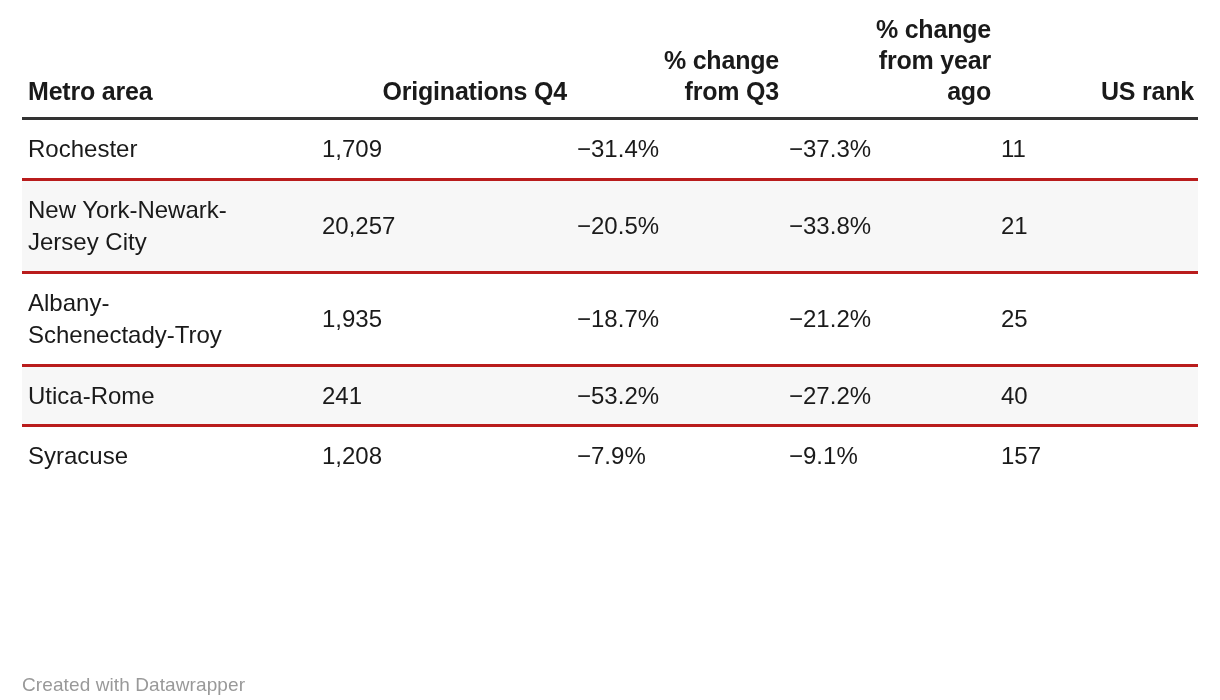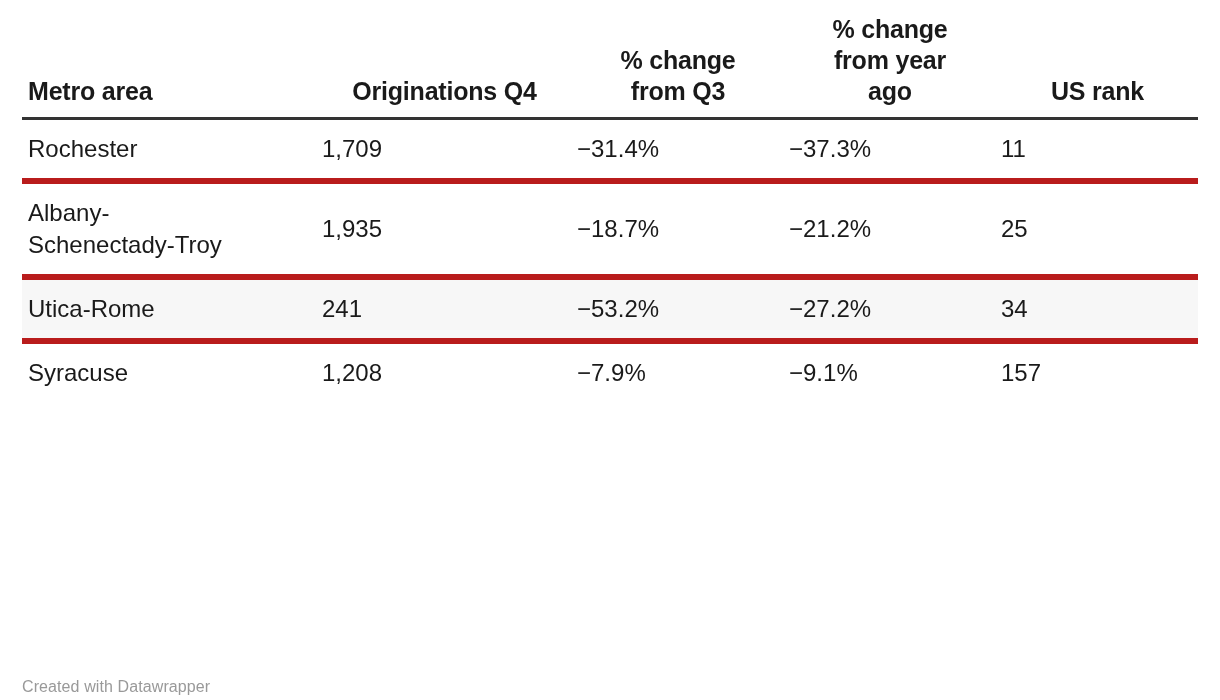--- a/index.html
+++ b/index.html
@@ -42,35 +42,35 @@
     line-height: 1.24;
     letter-spacing: -0.2px;
   }
   thead th.left {
     text-align: left;
     padding-left: 6px;
     padding-right: 0;
     margin-left: 36px;
   }
   thead th.right {
-    text-align: center;
+    text-align: right;
   }
   thead th.lastcol {
     padding-right: 4px;
   }
   thead tr {
     border-bottom: 3px solid #333333;
   }
 
   tbody td {
     font-size: 24px;
     color: #1a1a1a;
     padding: 13px 10px 13px 0;
     line-height: 1.33;
-    border-bottom: 6px solid #b91c1c;
+    border-bottom: 3px solid #b91c1c;
     vertical-align: middle;
   }
   tbody td.left {
     text-align: left;
     padding-left: 6px;
     padding-right: 0;
   }
   tbody td.right {
     text-align: left;
   }
@@ -81,21 +81,21 @@
     background: #f7f7f7;
   }
   tbody tr:last-child td {
     border-bottom: none;
   }
 
   .footer {
     position: absolute;
     left: 22px;
     bottom: 18px;
-    font-size: 16px;
+    font-size: 19px;
     color: #999999;
     letter-spacing: 0.1px;
   }
 </style>
 </head>
 <body>
 
 <div class="wrap">
 
   <table class="dw">
@@ -133,40 +133,50 @@
       <tr>
         <td class="left">
           <span>Rochester</span>
         </td>
         <td class="right">1,709</td>
         <td class="right">−31.4%</td>
         <td class="right">−37.3%</td>
         <td class="right lastcol">11</td>
       </tr>
 
+      <tr class="alt">
+        <td class="left">
+          <span>New York-Newark-</span><br>
+          <span>Jersey City</span>
+        </td>
+        <td class="right">20,257</td>
+        <td class="right">−20.5%</td>
+        <td class="right">−33.8%</td>
+        <td class="right lastcol">21</td>
+      </tr>
 
       <tr>
         <td class="left">
           <span>Albany-</span><br>
           <span>Schenectady-Troy</span>
         </td>
         <td class="right">1,935</td>
         <td class="right">−18.7%</td>
         <td class="right">−21.2%</td>
         <td class="right lastcol">25</td>
       </tr>
 
       <tr class="alt">
         <td class="left">
           <span>Utica-Rome</span>
         </td>
         <td class="right">241</td>
         <td class="right">−53.2%</td>
         <td class="right">−27.2%</td>
-        <td class="right lastcol">34</td>
+        <td class="right lastcol">40</td>
       </tr>
 
       <tr>
         <td class="left">
           <span>Syracuse</span>
         </td>
         <td class="right">1,208</td>
         <td class="right">−7.9%</td>
         <td class="right">−9.1%</td>
         <td class="right lastcol">157</td>

